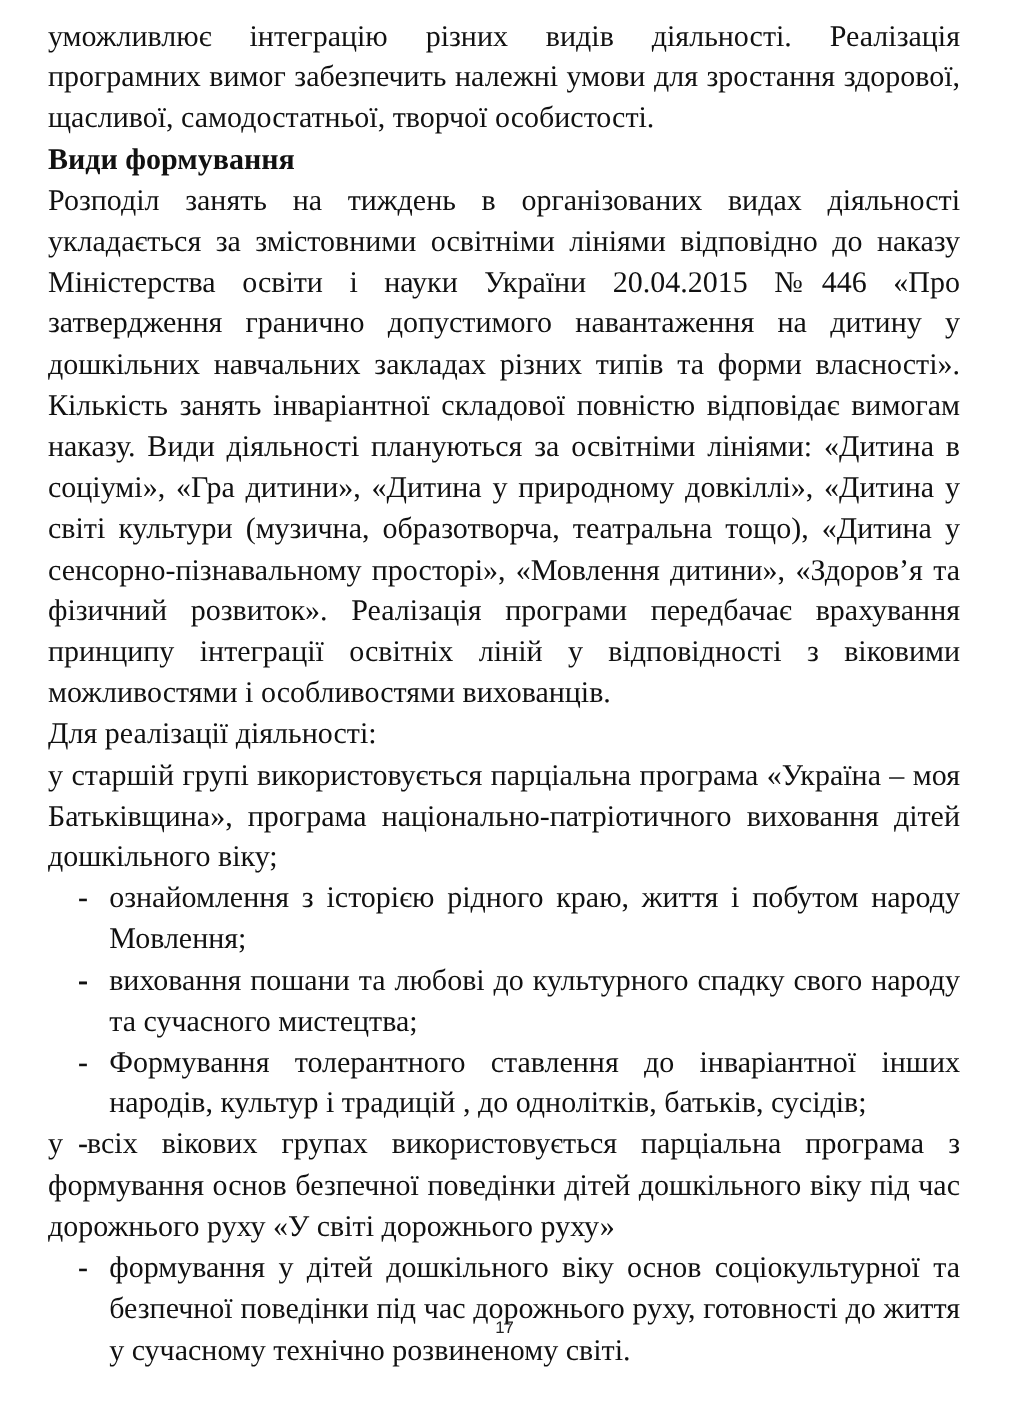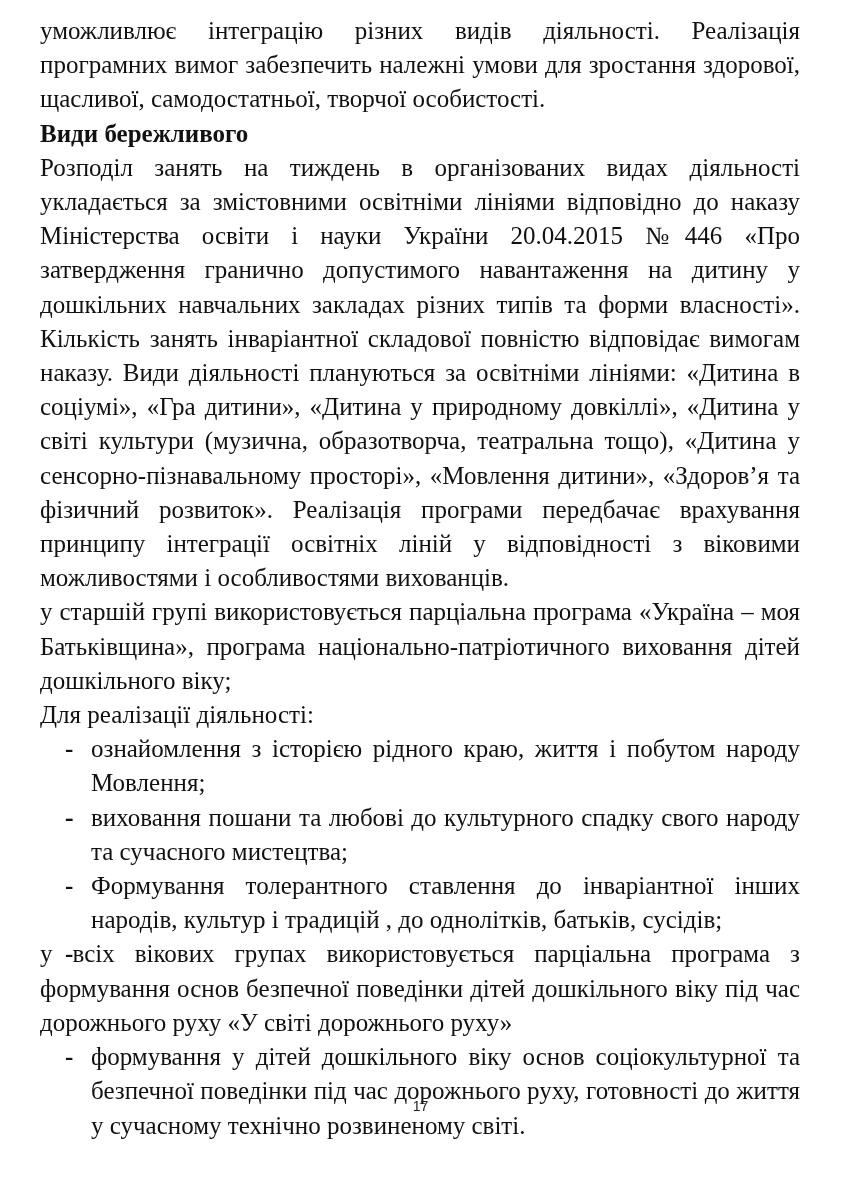--- a/index.html
+++ b/index.html
@@ -19,24 +19,24 @@
   .page-number {
     position: absolute; left: 0; width: 841px; top: 1098px; text-align: center;
     font-family: "Liberation Sans", sans-serif; font-size: 14px; color: #222;
   }
 </style>
 </head>
 <body>
 
 <div class="page">
   <p>уможливлює інтеграцію різних видів діяльності. Реалізація програмних вимог забезпечить належні умови для зростання здорової, щасливої, самодостатньої, творчої особистості.</p>
-  <p class="heading">Види бережливого</p>
+  <p class="heading">Види формування</p>
   <p>Розподіл занять на тиждень в організованих видах діяльності укладається за змістовними освітніми лініями відповідно до наказу Міністерства освіти і науки України  20.04.2015 №446 «Про затвердження гранично допустимого навантаження на дитину у дошкільних навчальних закладах різних типів та форми власності». Кількість занять інваріантної складової повністю відповідає вимогам наказу. Види діяльності плануються за освітніми лініями: «Дитина в соціумі», «Гра дитини», «Дитина у природному довкіллі», «Дитина у світі культури (музична, образотворча, театральна тощо), «Дитина у сенсорно-пізнавальному просторі», «Мовлення дитини», «Здоров’я та фізичний розвиток». Реалізація програми передбачає врахування принципу інтеграції освітніх ліній у відповідності з віковими можливостями і особливостями вихованців.</p>
+  <p>Для реалізації діяльності:</p>
   <p>у старшій групі використовується парціальна програма  «Україна – моя Батьківщина», програма національно-патріотичного виховання дітей дошкільного віку;</p>
-  <p>Для реалізації діяльності:</p>
   <ul class="dash">
     <li><span class="bullet">-</span><span>ознайомлення з історією рідного краю, життя і побутом народу Мовлення;</span></li>
     <li><span class="bullet">-</span></li>
     <li><span class="bullet">-</span><span>виховання пошани та любові до культурного спадку свого народу та сучасного мистецтва;</span></li>
     <li><span class="bullet">-</span><span>Формування толерантного ставлення до інваріантної інших народів, культур і традицій , до однолітків, батьків,  сусідів;</span></li>
     <li><span class="bullet">-</span></li>
   </ul>
   <p>у всіх вікових групах використовується парціальна програма з формування основ безпечної поведінки дітей дошкільного віку під час дорожнього руху  «У світі дорожнього руху»</p>
   <ul class="dash">
     <li><span class="bullet">-</span><span>формування у дітей дошкільного віку основ соціокультурної та безпечної поведінки під час дорожнього руху, готовності до життя у сучасному технічно розвиненому світі.</span></li>

